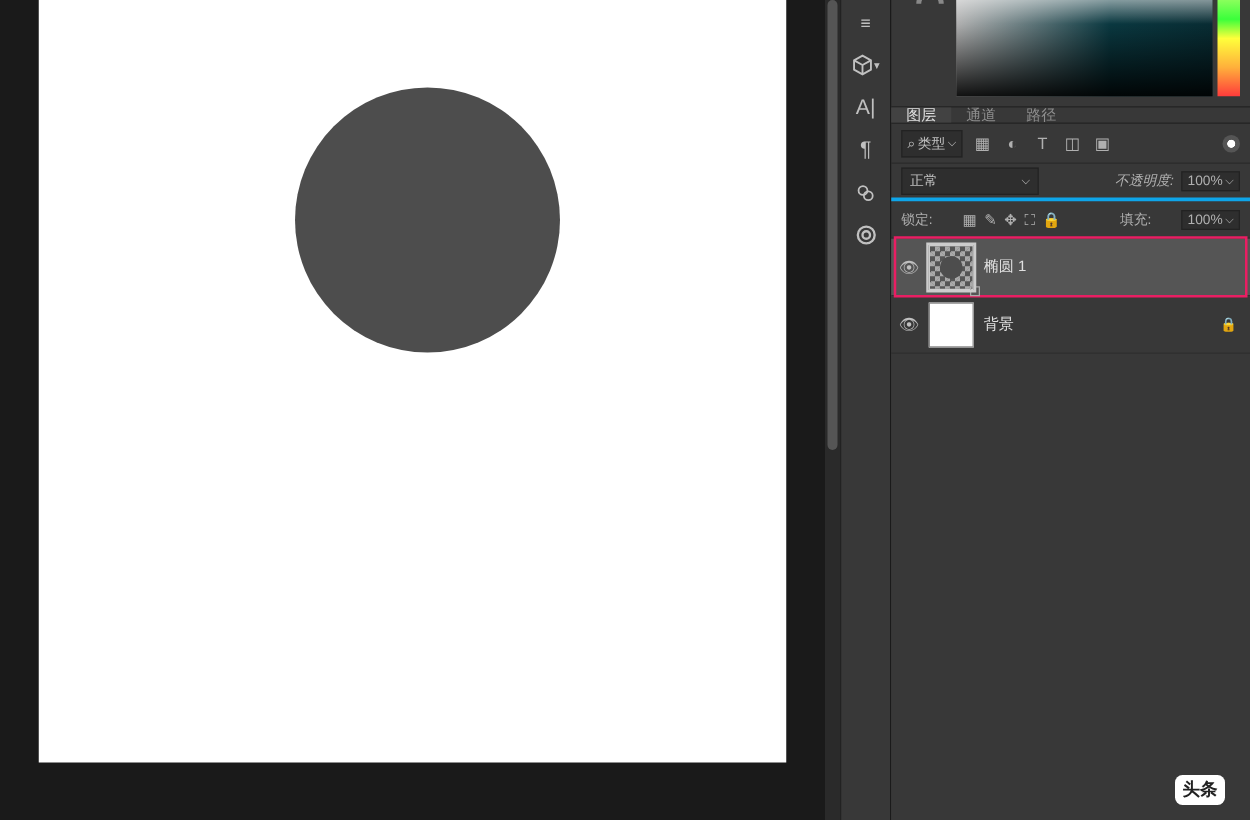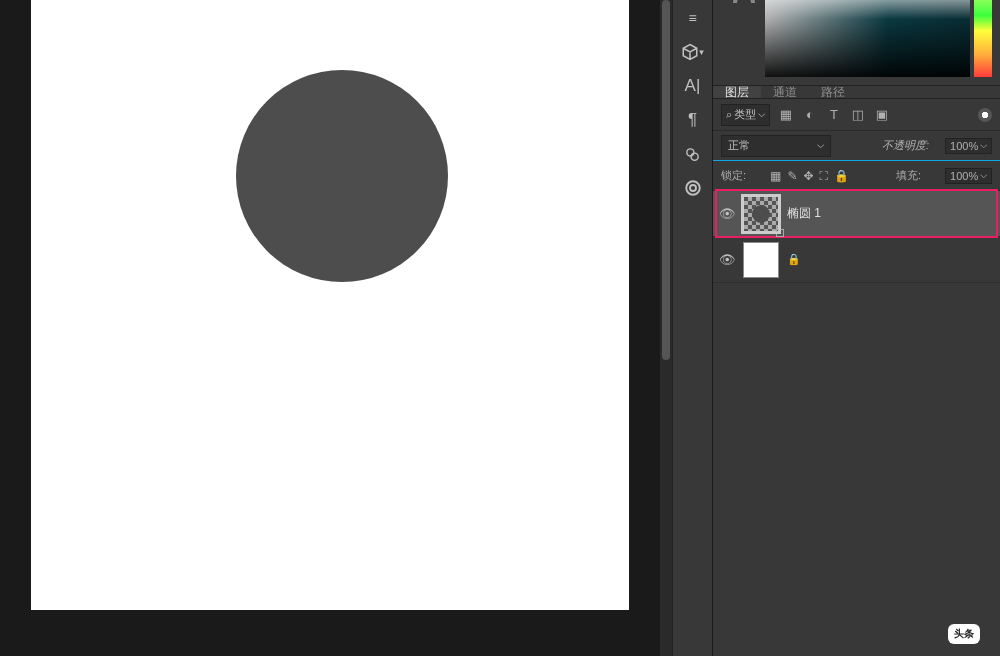--- a/index.html
+++ b/index.html
@@ -27,21 +27,21 @@
     .panel-tabs { height: 14px; display: flex; align-items: center; border-top: 1px solid #222; border-bottom: 1px solid #222; }
     .tab { padding: 0 12px; font-size: 12px; color: #8e8e8e; height: 100%; display: flex; align-items: center; cursor: pointer; }
     .tab.active { background: #424242; color: #e0e0e0; }
     
     .filter-row { height: 32px; display: flex; align-items: center; padding: 0 8px; gap: 4px; border-bottom: 1px solid #2a2a2a; }
     .filter-select { background: #2e2e2e; border: 1px solid #222; color: #c0c0c0; font-size: 11px; padding: 2px 4px; height: 22px; display:flex; align-items:center; gap:2px; }
     .filter-icons { display: flex; gap: 8px; margin-left: 4px; }
     .filter-icon { color: #b0b0b0; font-size: 13px; width: 16px; text-align: center; cursor: pointer; }
     .mask-dot { width: 14px; height: 14px; border-radius: 50%; background: radial-gradient(circle, #fff 30%, #555 35%); margin-left: auto; }
     
-    .blend-row { height: 30px; display: flex; align-items: center; padding: 0 8px; gap: 16px; border-bottom: 1px solid #0ea5e9; font-size: 11px; color: #b0b0b0; }
+    .blend-row { height: 30px; display: flex; align-items: center; padding: 0 8px; gap: 6px; border-bottom: 3px solid #0ea5e9; font-size: 11px; color: #b0b0b0; }
     .blend-select { background: #2e2e2e; border: 1px solid #222; color: #c0c0c0; font-size: 11px; padding: 2px 6px; height: 22px; width: 110px; display:flex; align-items:center; justify-content: space-between; }
     .opacity-val { display: flex; align-items: center; gap: 2px; }
     .opacity-box { background: #2e2e2e; border: 1px solid #222; padding: 1px 4px; display:flex; align-items:center; gap:2px; }
     
     .lock-row { height: 30px; display: flex; align-items: center; padding: 0 8px; gap: 24px; border-bottom: 1px solid #2a2a2a; font-size: 11px; color: #b0b0b0; }
     .lock-icons { display: flex; gap: 6px; }
     .lock-icon { color: #b0b0b0; font-size: 12px; }
     
     .layers-list { flex: 1; background: #383838; }
     .layer-row { height: 46px; display: flex; align-items: center; padding: 0 4px 0 6px; gap: 8px; border-bottom: 1px solid #2e2e2e; position: relative; }
@@ -51,21 +51,21 @@
     .thumb { width: 36px; height: 36px; background: #fff; border: 1px solid #8a8a8a; position: relative; display:flex; align-items:center; justify-content:center; }
     .thumb-shape { width: 36px; height: 36px; background-image: linear-gradient(45deg,#aaa 25%,transparent 25%),linear-gradient(-45deg,#aaa 25%,transparent 25%),linear-gradient(45deg,transparent 75%,#aaa 75%),linear-gradient(-45deg,transparent 75%,#aaa 75%); background-size: 8px 8px; background-position: 0 0, 0 4px, 4px -4px, -4px 0; border: 1px solid #ccc; display:flex; align-items:center; justify-content:center; position:relative; }
     .thumb-shape::before { content:''; width:18px; height:18px; background:#4d4d4d; border-radius:50%; }
     .thumb-shape::after { content:''; position:absolute; inset:-3px; border:2px solid #ccc; }
     .thumb-corners { position:absolute; inset:-3px; }
     .corner-box { position:absolute; bottom:-3px; right:-3px; width:8px; height:8px; border:1px solid #aaa; }
     .layer-name { color: #e0e0e0; font-size: 12px; flex: 1; }
     .lock-badge { color: #b0b0b0; font-size: 11px; margin-right: 6px; }
     
     .watermark { position: absolute; bottom: 12px; right: 20px; display: flex; align-items: center; gap: 8px; color: #fff; font-size: 21px; font-weight: 500; text-shadow: 0 0 3px rgba(0,0,0,0.8); }
-    .watermark-icon { background: #fff; color: #222; border-radius: 6px; padding: 3px 6px; font-weight: bold; font-size: 10px; text-shadow: none; }
+    .watermark-icon { background: #fff; color: #222; border-radius: 6px; padding: 3px 6px; font-weight: bold; font-size: 14px; text-shadow: none; }
     .chev { font-size: 9px; }
   </style>
 </head>
 <body>
 
 <div class="canvas-area">
   <div class="canvas-bg">
     <div class="circle-shape"></div>
   </div>
 </div>
@@ -167,20 +167,21 @@
       <div class="thumb-shape">
         <div class="thumb-corners">
             <div class="corner-box"></div>
           </div>
       </div>
       <span class="layer-name">椭圆 1</span>
     </div>
     <div class="layer-row">
       <span class="eye">👁</span>
       <div class="thumb"></div>
+      <span class="layer-name">背景</span>
       <span class="lock-badge">🔒</span>
     </div>
   </div>
 </div>
 
 <div class="watermark">
   <span class="watermark-icon">头条</span>
 </div>
 
 </body></html>

